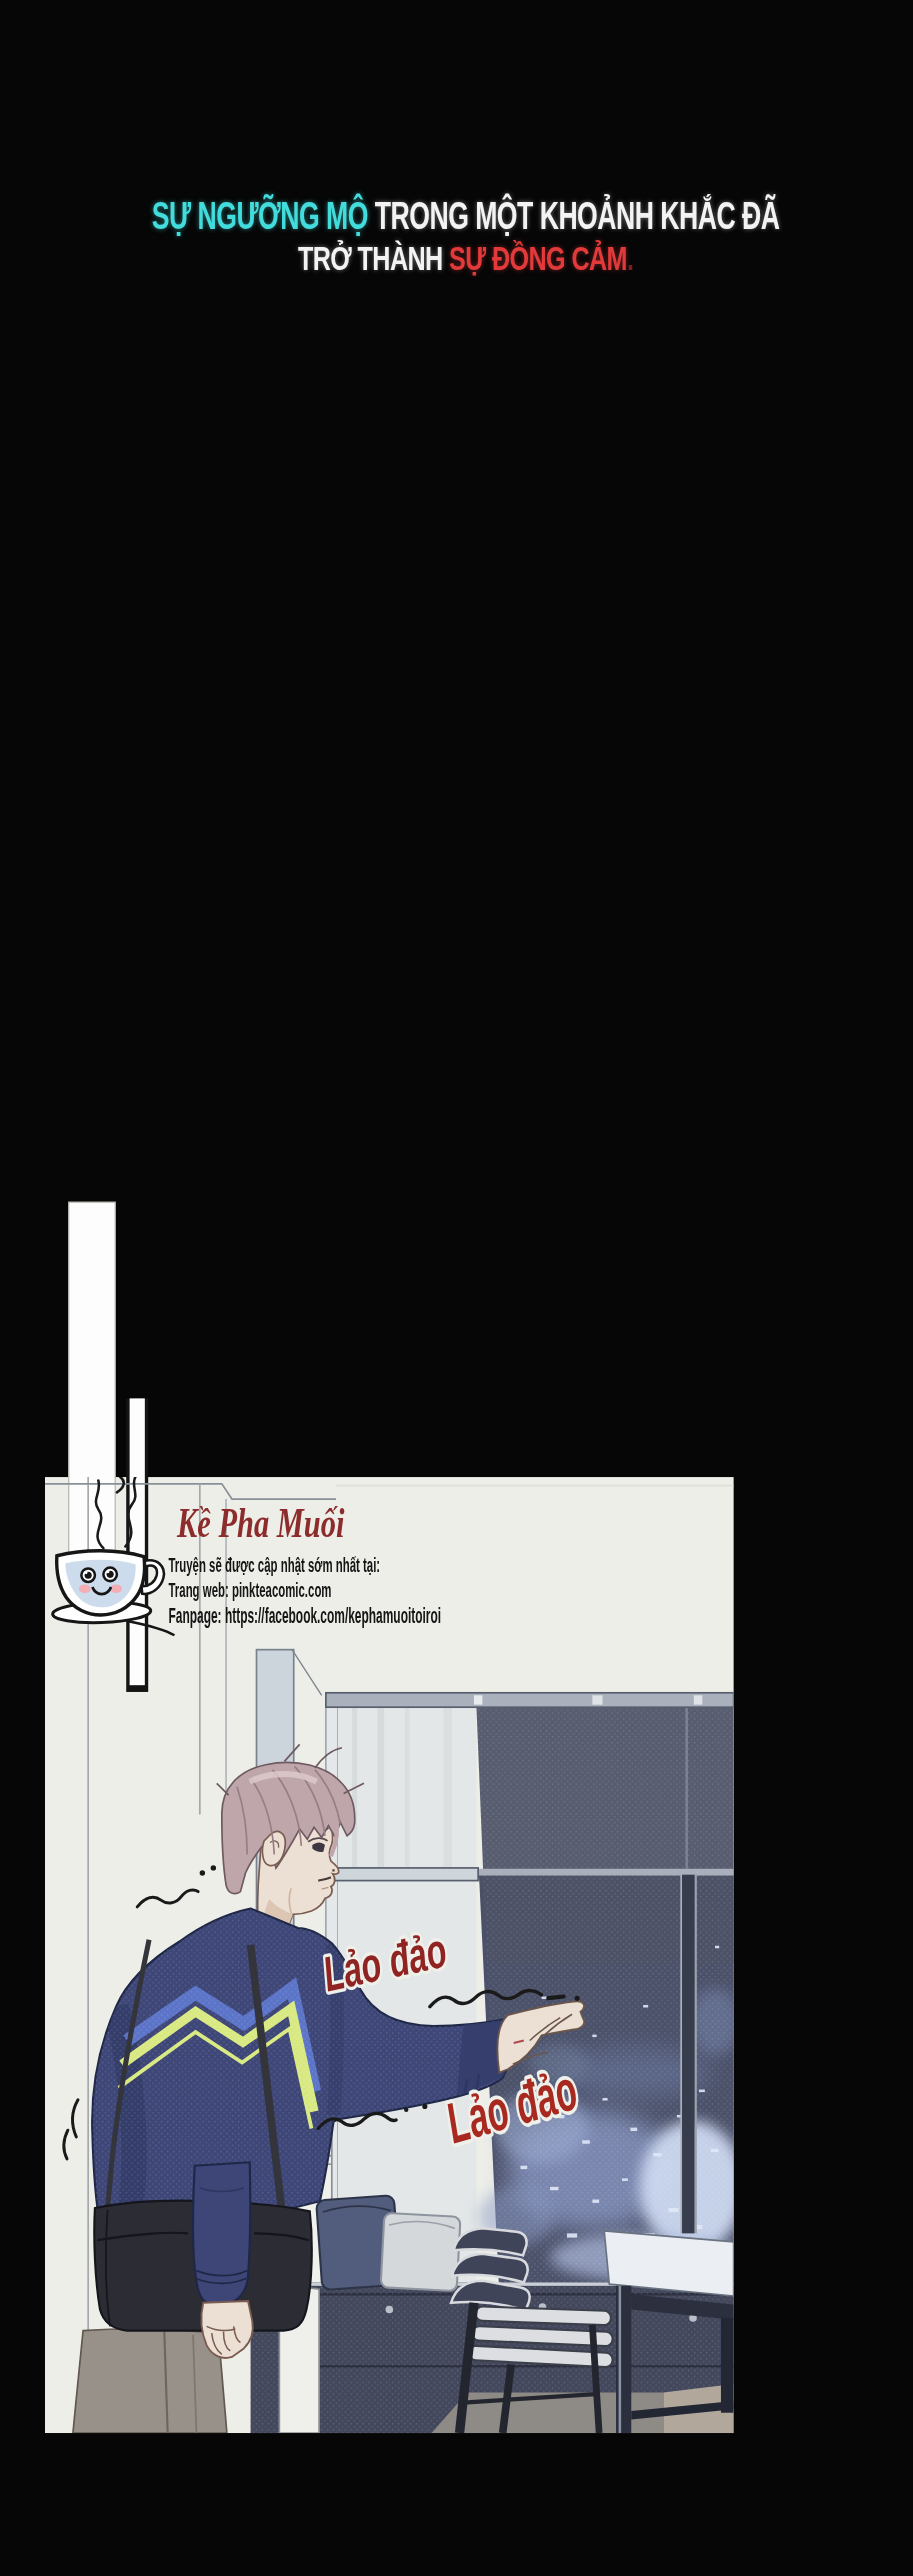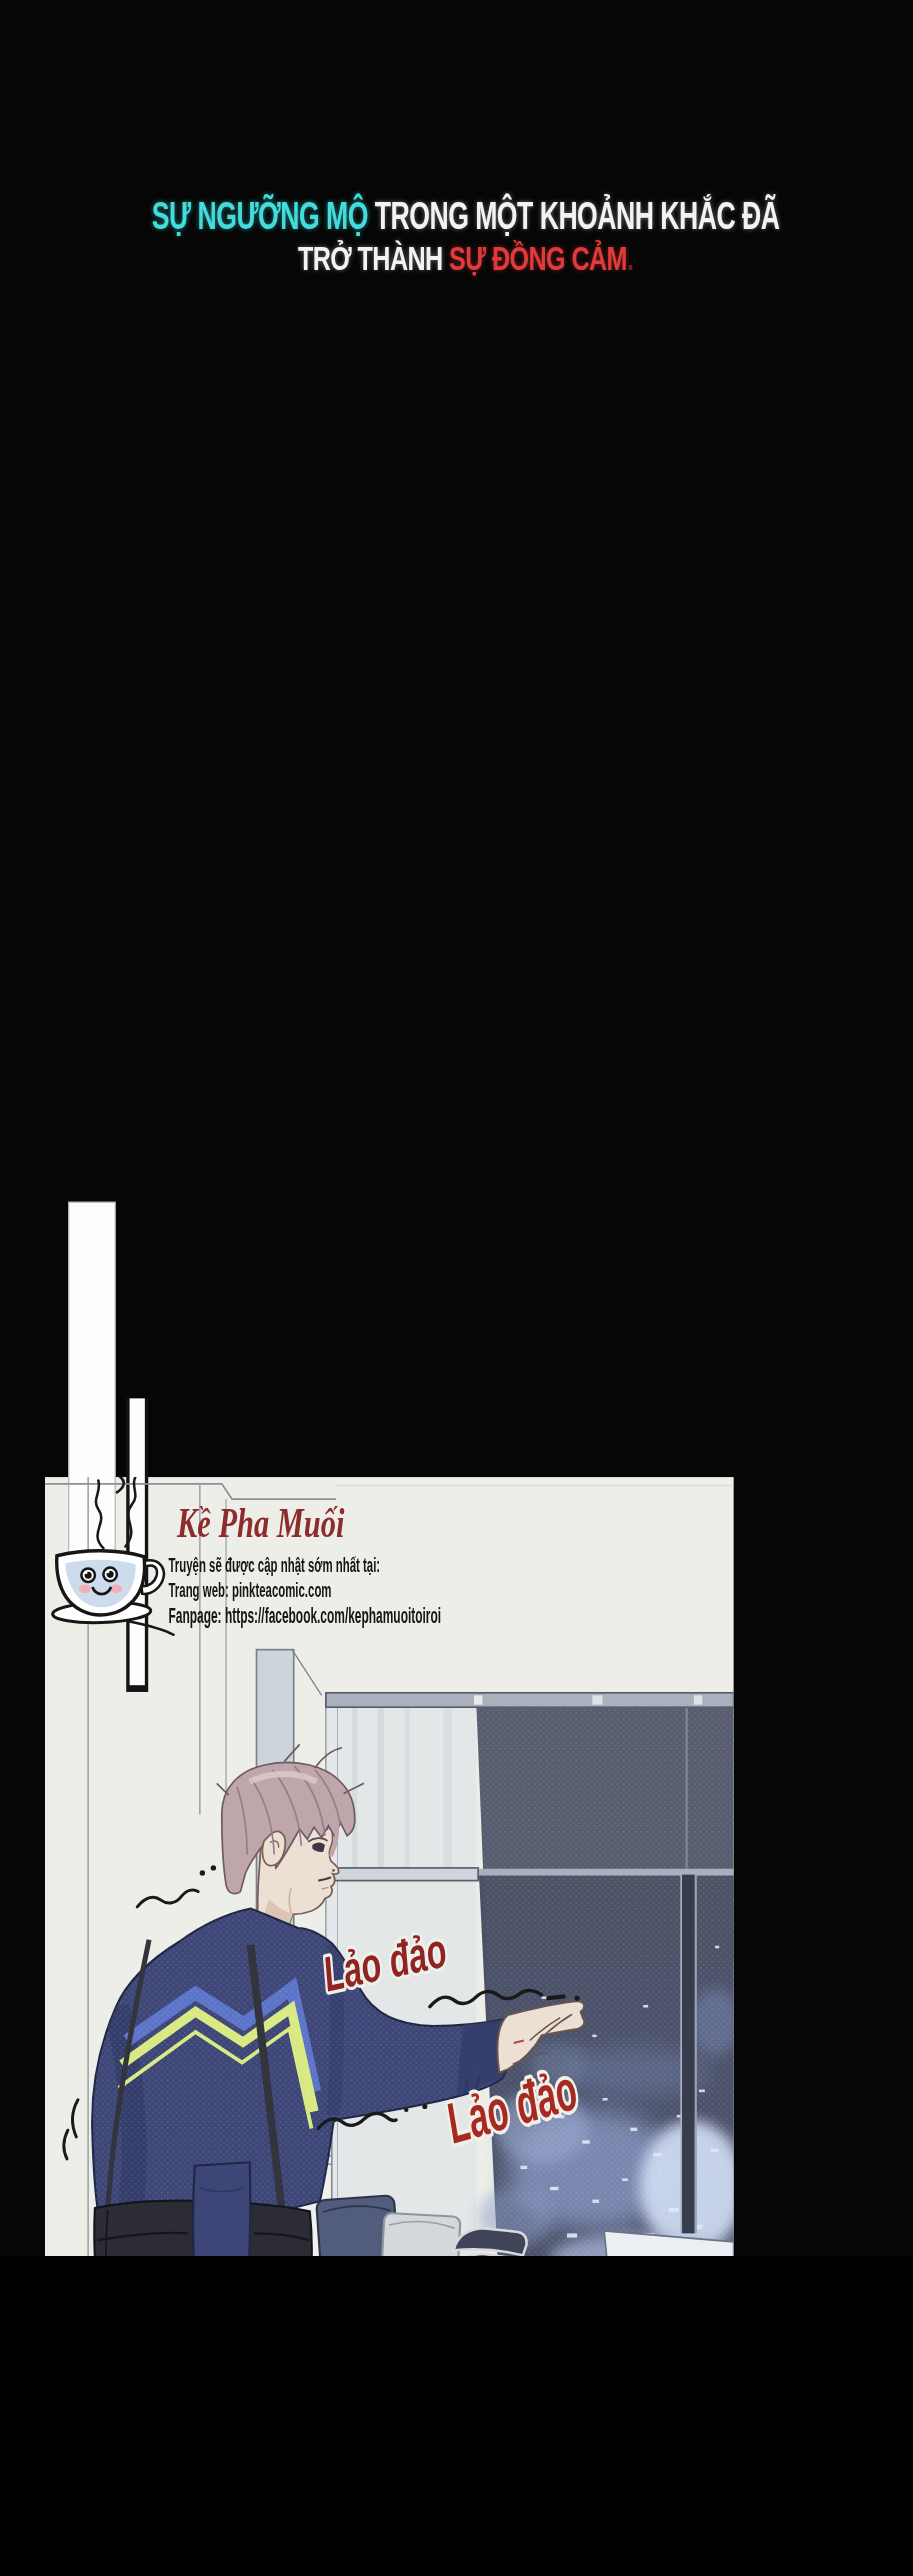--- a/index.html
+++ b/index.html
@@ -1,16 +1,16 @@
 <!DOCTYPE html>
 <html style="font-size:13.5px"><head>
 <meta charset="utf-8">
 <style>
   html,body{margin:0;padding:0;background:#000;}
-  #page{position:relative;width:914px;height:2256px;background:#060606;overflow:hidden;
+  #page{position:relative;width:914px;height:2576px;background:#060606;overflow:hidden;
         font-family:"Liberation Sans", sans-serif;}
   .cap{position:absolute;left:0;top:195px;width:931px;text-align:center;
        font-weight:bold;font-size:39px;line-height:42px;letter-spacing:-0.8px;
        color:#f3f3f3;}
   .cap .ln{display:block;white-space:nowrap;transform:scaleX(0.684);transform-origin:466px 50%;}
   .cap .l2{font-size:34px;transform:scaleX(0.74);}
   .cap .cy{color:#43dcdc;text-shadow:0 0 6px rgba(70,220,220,.55);}
   .cap .rd{color:#e23a3a;text-shadow:0 0 6px rgba(220,60,60,.5);}
   .cap .wh{text-shadow:0 0 6px rgba(255,255,255,.4);}
 </style>

